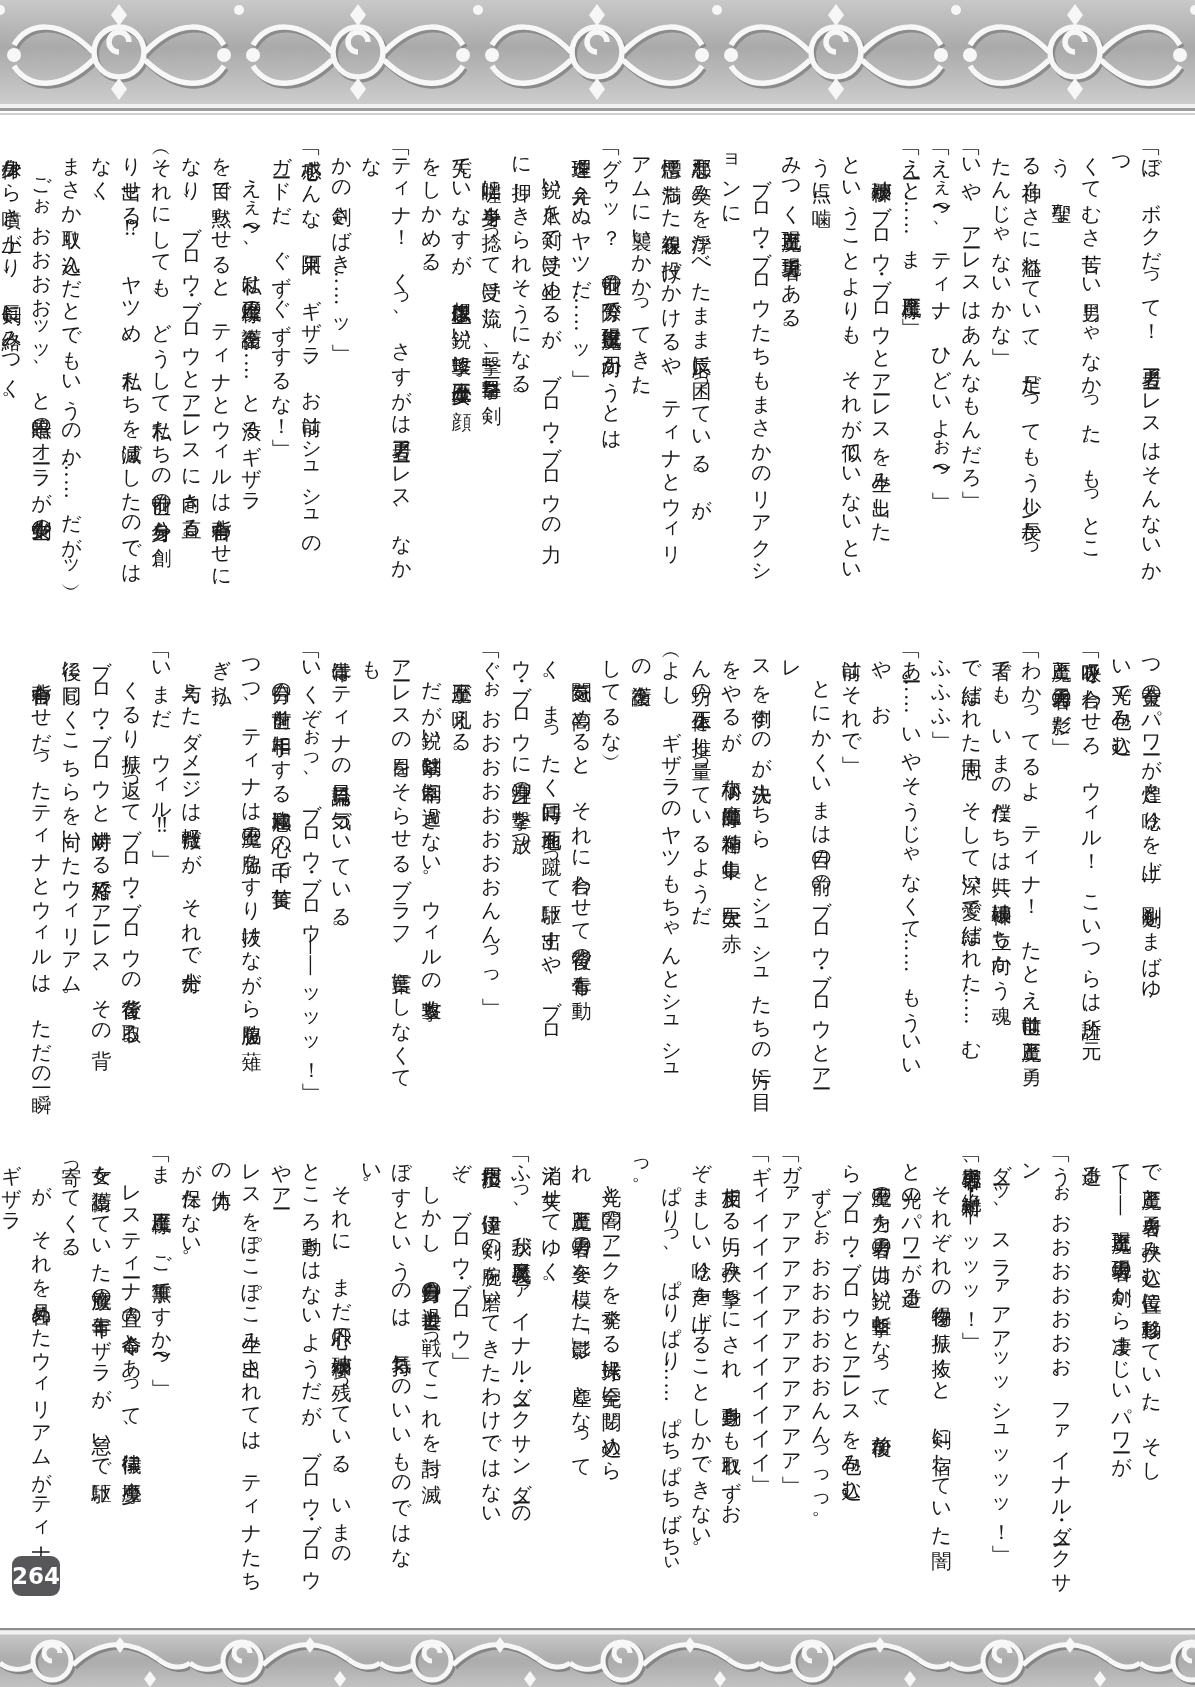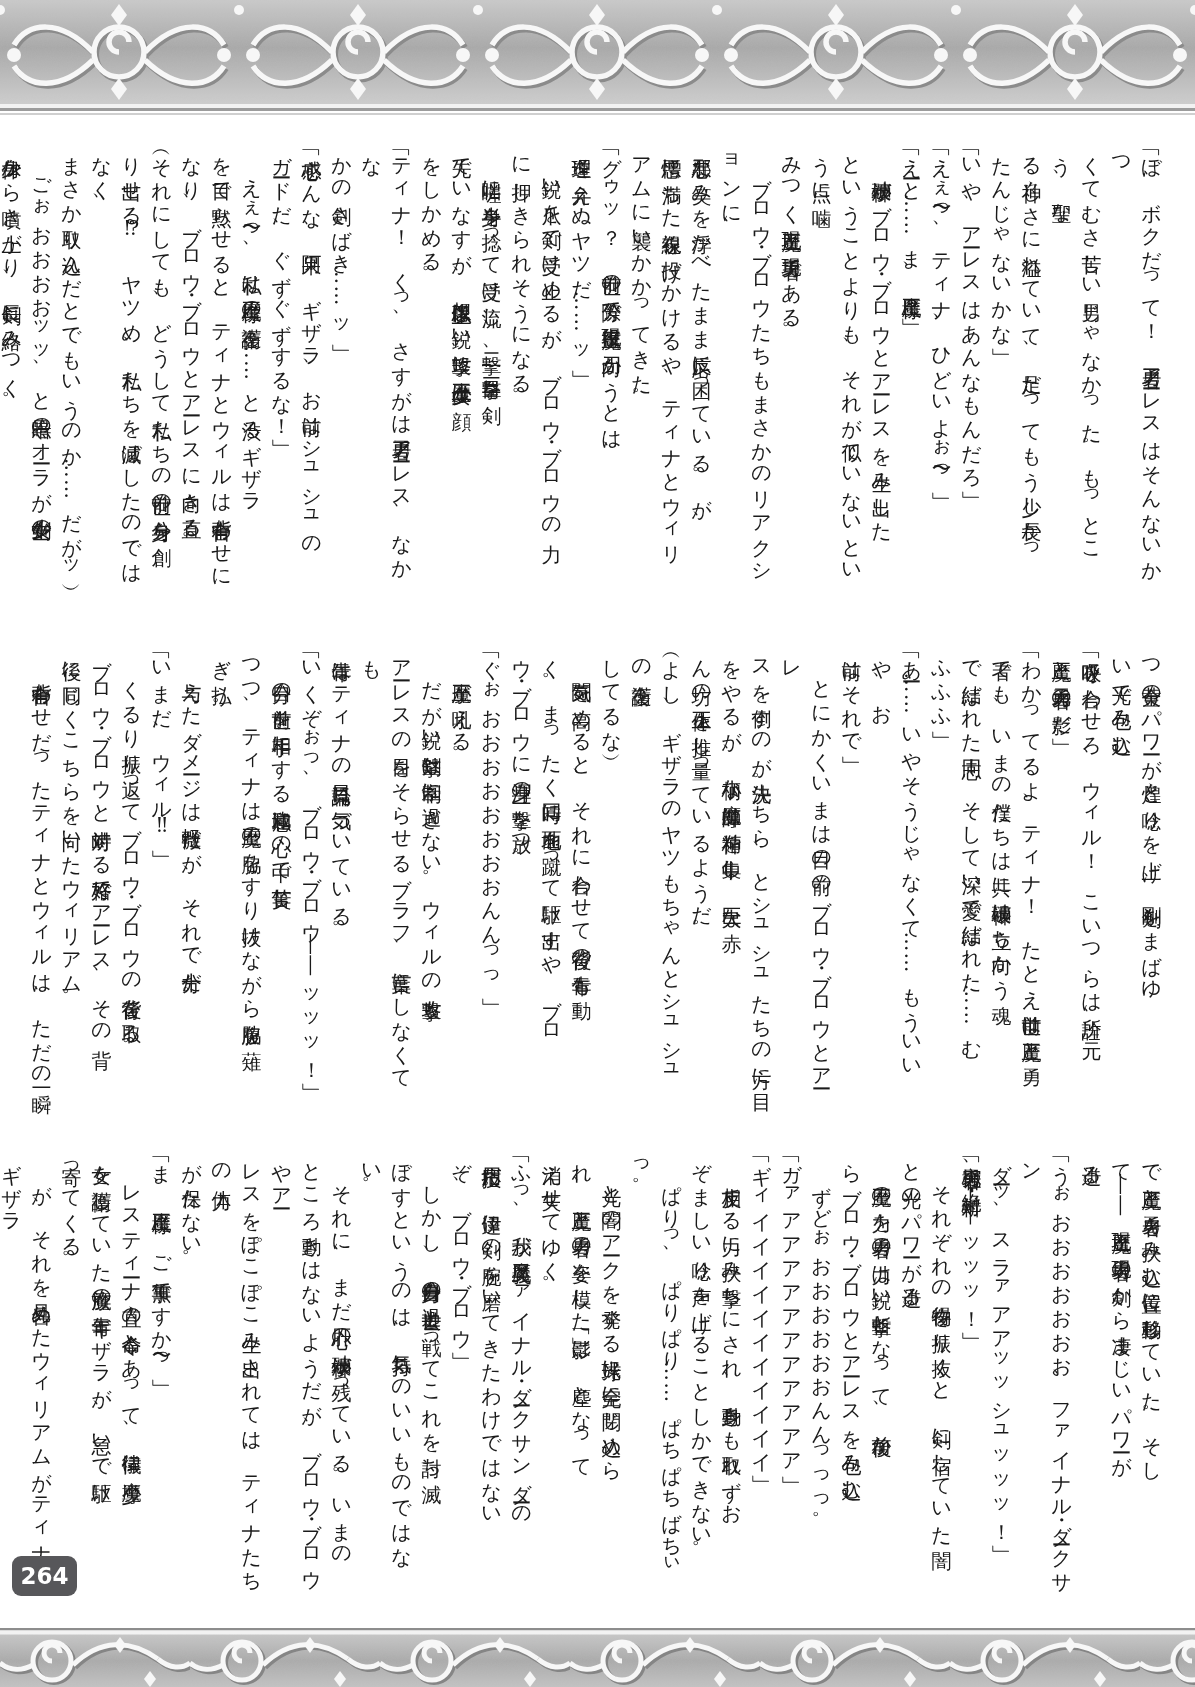--- a/index.html
+++ b/index.html
@@ -14,21 +14,21 @@
   .band{
     position:absolute;right:28px;width:1020px;height:447px;
     writing-mode:vertical-rl;text-orientation:mixed;
     font-size:20px;line-height:30px;letter-spacing:1.2px;color:#1a1a1a;
   }
   #band1{top:143px;}
   #band2{top:646px;}
   #band3{top:1150px;}
   .band p{margin:0;padding:0;height:447px;}
   .badge{
-    position:absolute;left:12px;top:1556px;width:65px;height:40px;
+    position:absolute;left:12px;top:1556px;width:48px;height:40px;
     background:#57575a;border-radius:9px;color:#ffffff;
     display:flex;align-items:center;justify-content:center;
     font-family:"DejaVu Sans","Liberation Sans",sans-serif;
     font-size:23px;font-weight:bold;
   }
 </style>
 </head>
 <body>
 
 <div class="page">

